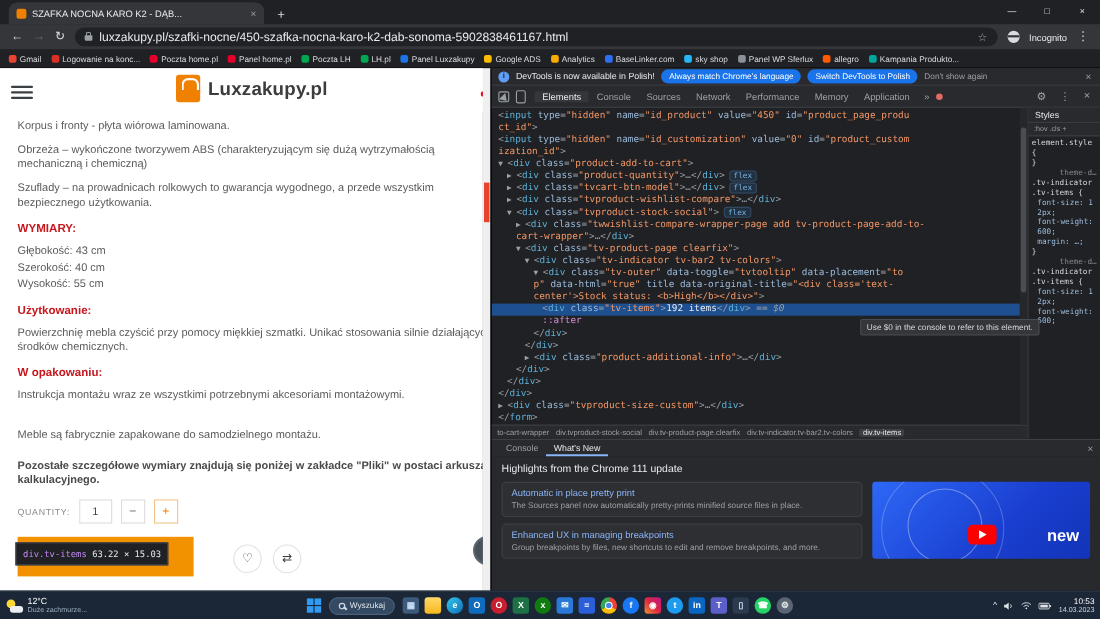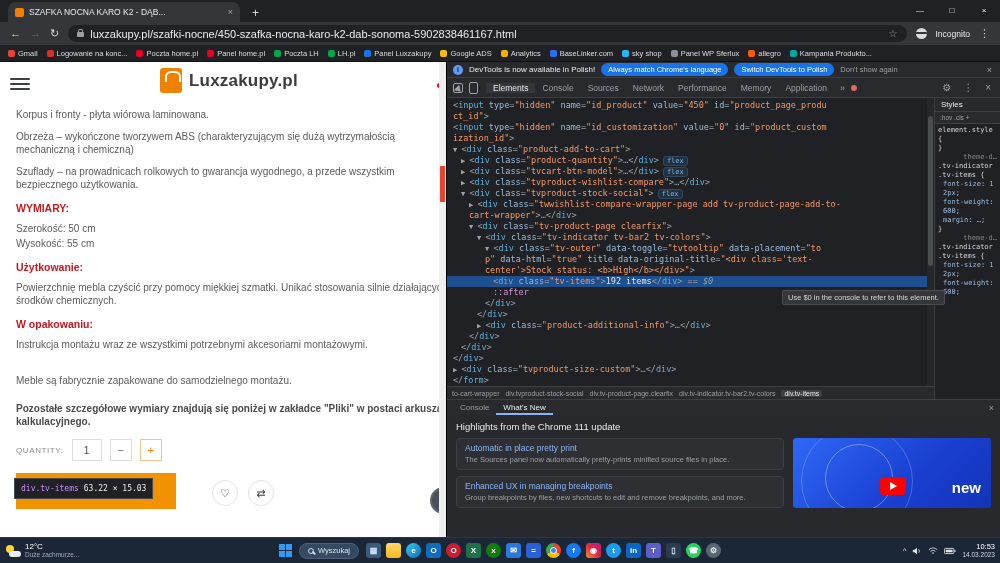--- a/index.html
+++ b/index.html
@@ -290,21 +290,22 @@
     <div class="page-body">
       <div>
 
       <p class="para">Korpus i fronty - płyta wiórowa laminowana.</p>
           <p class="para">Obrzeża – wykończone tworzywem ABS (charakteryzującym się dużą wytrzymałością mechaniczną i chemiczną)</p>
           <p class="para">Szuflady – na prowadnicach rolkowych to gwarancja wygodnego, a przede wszystkim bezpiecznego użytkowania.</p>
         </div>
       <div class="red-h">WYMIARY:</div>
       <div>
 
-          <p class="para dim">Szerokość: 50 cm</p>
+      <p class="para dim">Głębokość: 43 cm</p>
+          <p class="para dim">Szerokość: 40 cm</p>
           <p class="para dim">Wysokość: 55 cm</p>
         </div>
       <div class="red-h">Użytkowanie:</div>
       <p class="para">Powierzchnię mebla czyścić przy pomocy miękkiej szmatki. Unikać stosowania silnie działających środków chemicznych.</p>
       <div class="red-h">W opakowaniu:</div>
       <p class="para">Instrukcja montażu wraz ze wszystkimi potrzebnymi akcesoriami montażowymi.</p>
       <p class="para gap-top">Meble są fabrycznie zapakowane do samodzielnego montażu.</p>
       <p class="bold-note">Pozostałe szczegółowe wymiary znajdują się poniżej w zakładce "Pliki" w postaci arkusza kalkulacyjnego.</p>
 
       <div class="qty-row">

